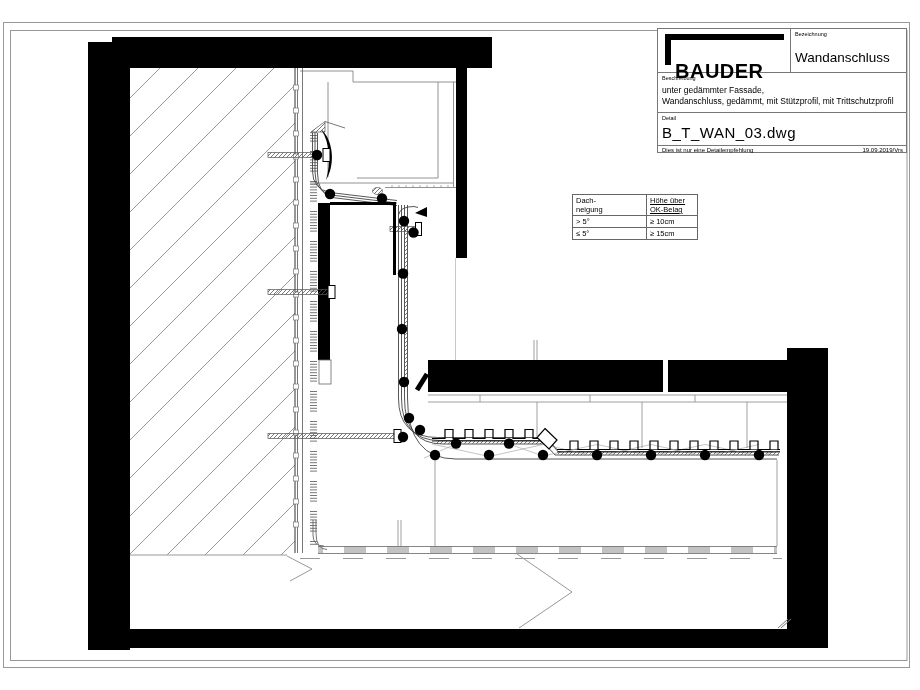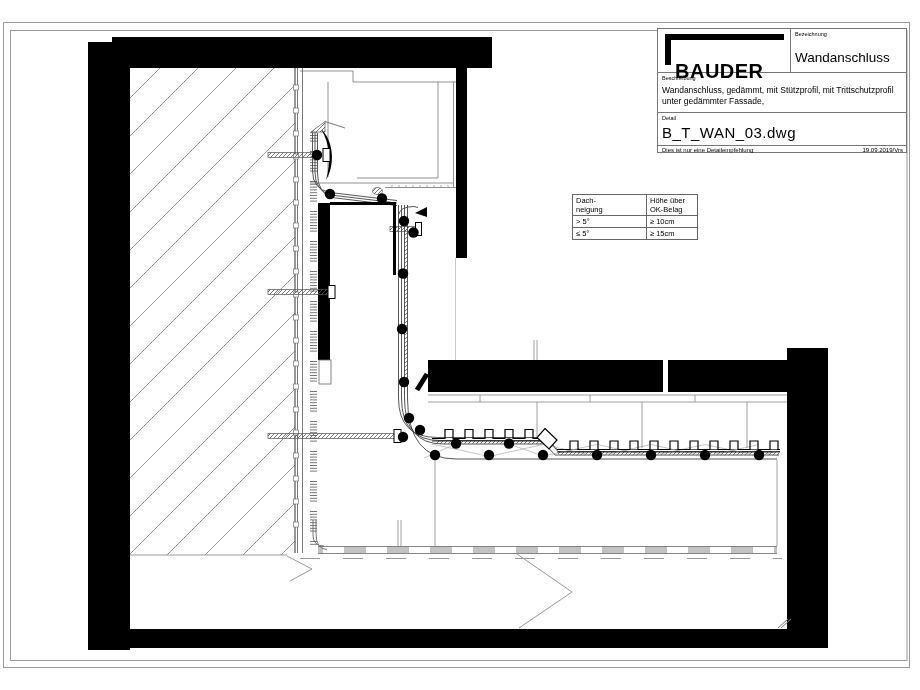--- a/index.html
+++ b/index.html
@@ -31,21 +31,21 @@
   .logo-left{position:absolute;left:0;top:0;width:6px;height:31px;background:#000;}
   .logo-text{position:absolute;left:10px;top:6px;font-size:20px;font-weight:800;letter-spacing:0.5px;margin-top:20px;}
   
   #slopetable{
     position:absolute;left:572px;top:194px;border-collapse:collapse;
     font-size:7.5px;background:#fff;
   }
   #slopetable td{border:1px solid #666;padding:1px 3px;vertical-align:top;box-sizing:border-box;}
   #slopetable .hdr{height:19px;line-height:9px;}
   #slopetable .c1{width:74px;}
-  #slopetable .c2{width:51px;}
+  #slopetable .c2{width:51px;text-decoration:underline;}
   #slopetable .datrow td{height:9px;}
 </style>
 </head>
 <body>
 
 <div id="sheet">
 
   <svg class="abs" width="920" height="690" viewBox="0 0 920 690" style="left:0;top:0" xmlns="http://www.w3.org/2000/svg">
     <defs>
       <pattern id="wallhatch" width="38" height="38" patternUnits="userSpaceOnUse">
@@ -278,22 +278,22 @@
         </div>
       </div>
       <div class="tb-name-cell">
         <div class="tb-label">Bezeichnung</div>
         <div class="tb-name-val">Wandanschluss</div>
       </div>
     </div>
     <div class="tb-row2">
       <div class="tb-label">Beschreibung</div>
       <div class="tb-desc">
+        <div>unter gedämmter Fassade,</div>
         <div>Wandanschluss, gedämmt, mit Stützprofil, mit Trittschutzprofil</div>
-        <div>unter gedämmter Fassade,</div>
       </div>
     </div>
     <div class="tb-row3">
       <div class="tb-label">Detail</div>
       <div class="tb-detail-val">B_T_WAN_03.dwg</div>
     </div>
     <div class="tb-row4">
       <div class="tb-foot-l">Dies ist nur eine Detailempfehlung</div>
       <div class="tb-foot-r">19.09.2019/Vrs</div>
     </div>

